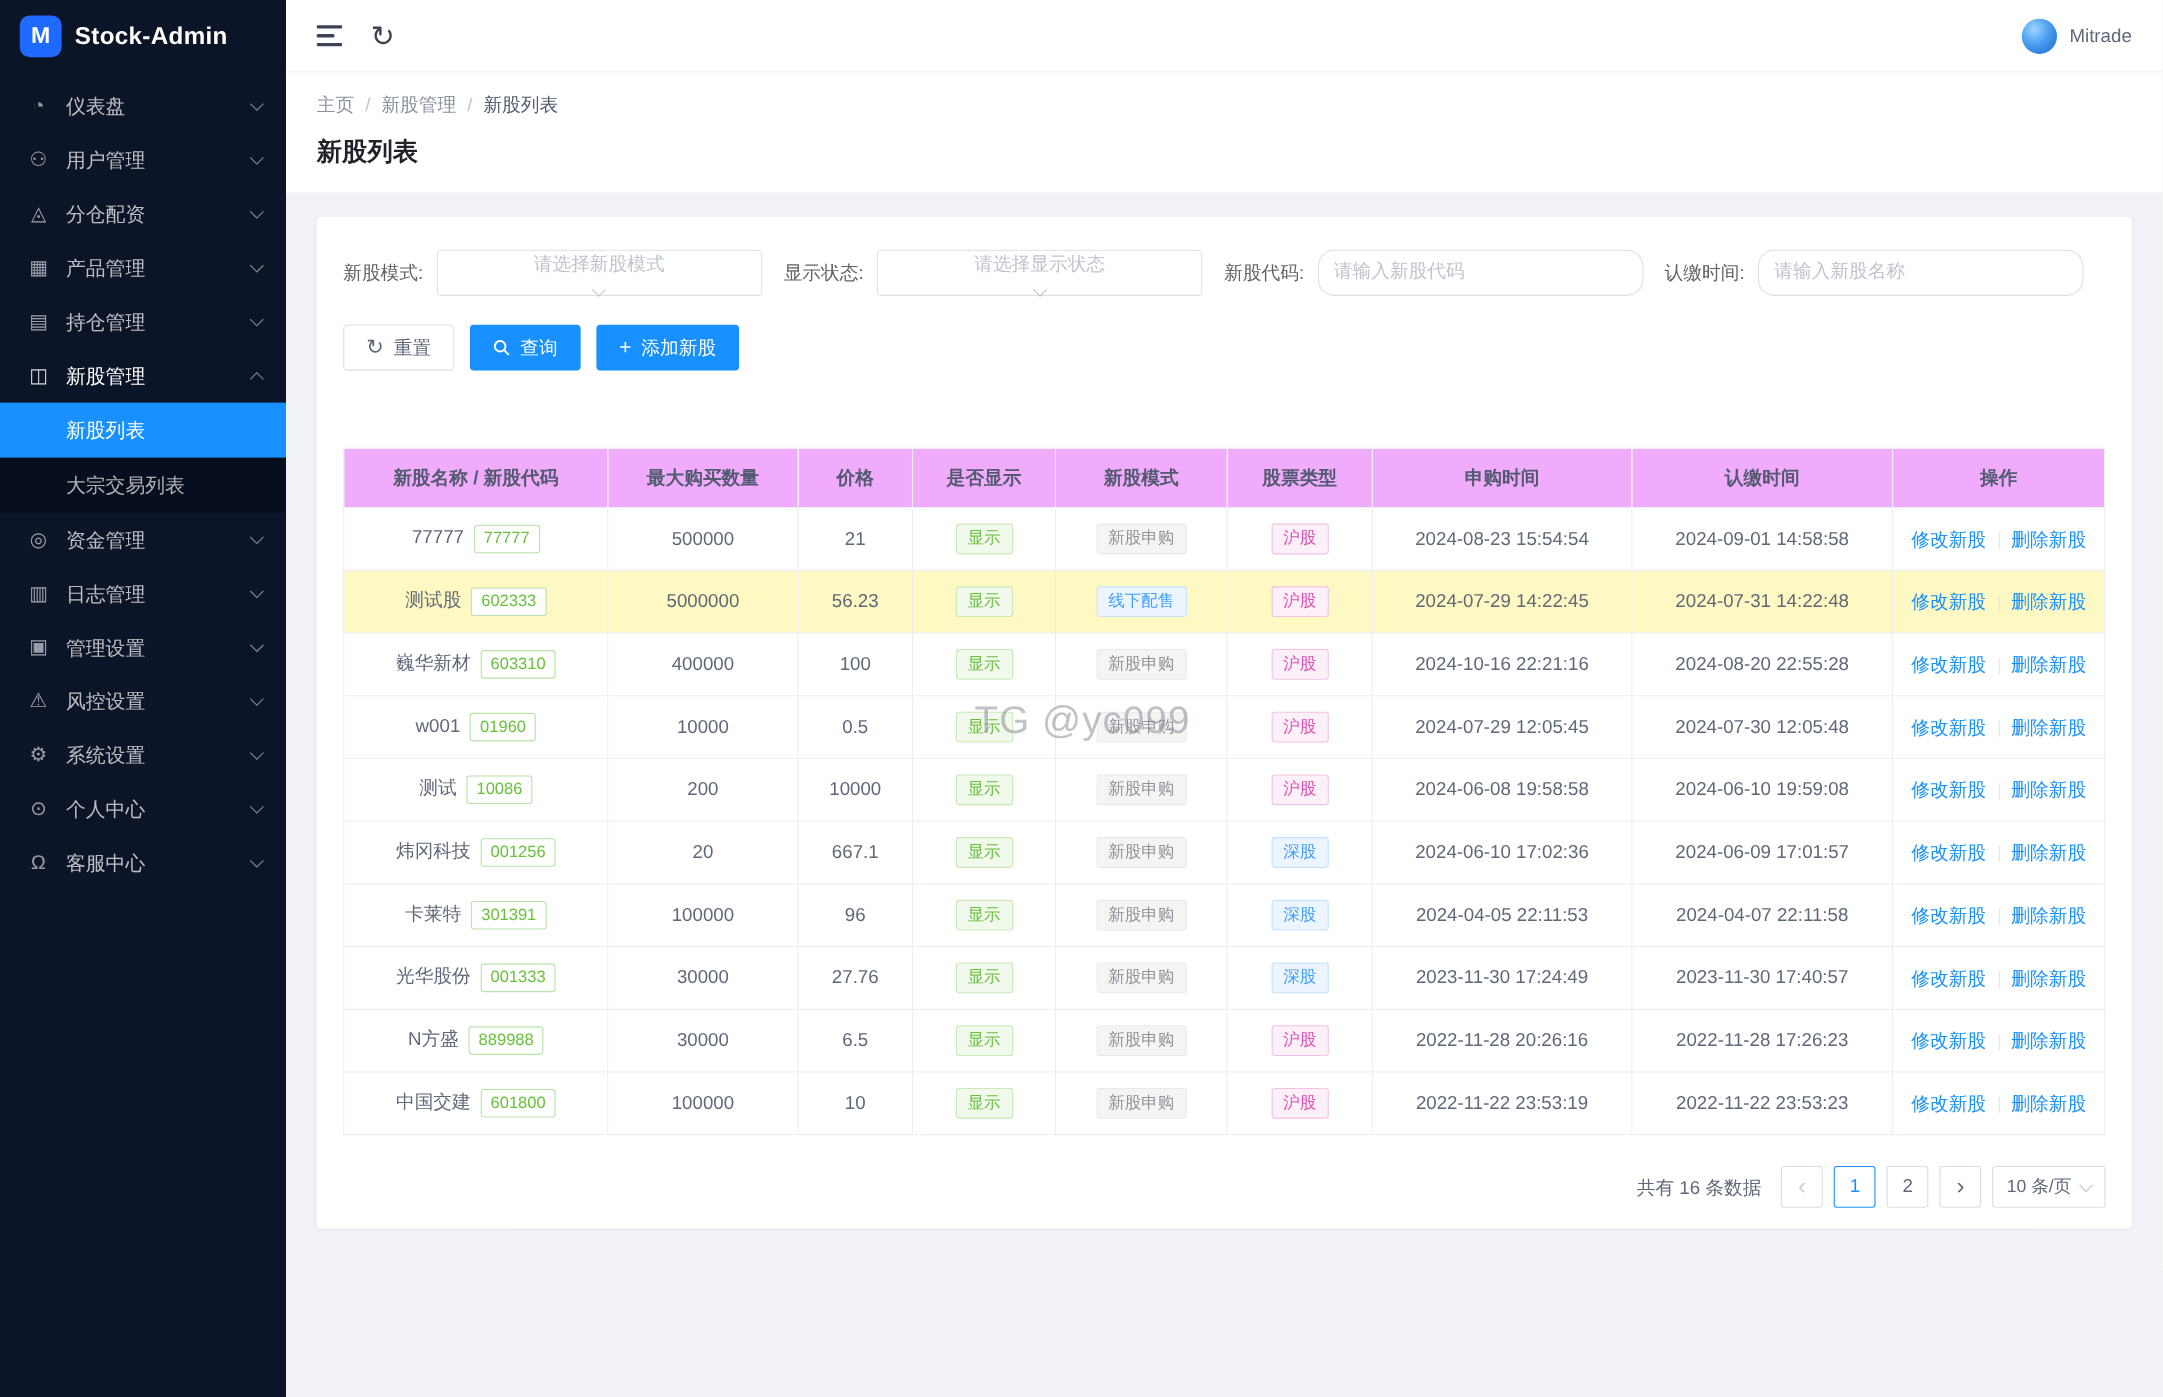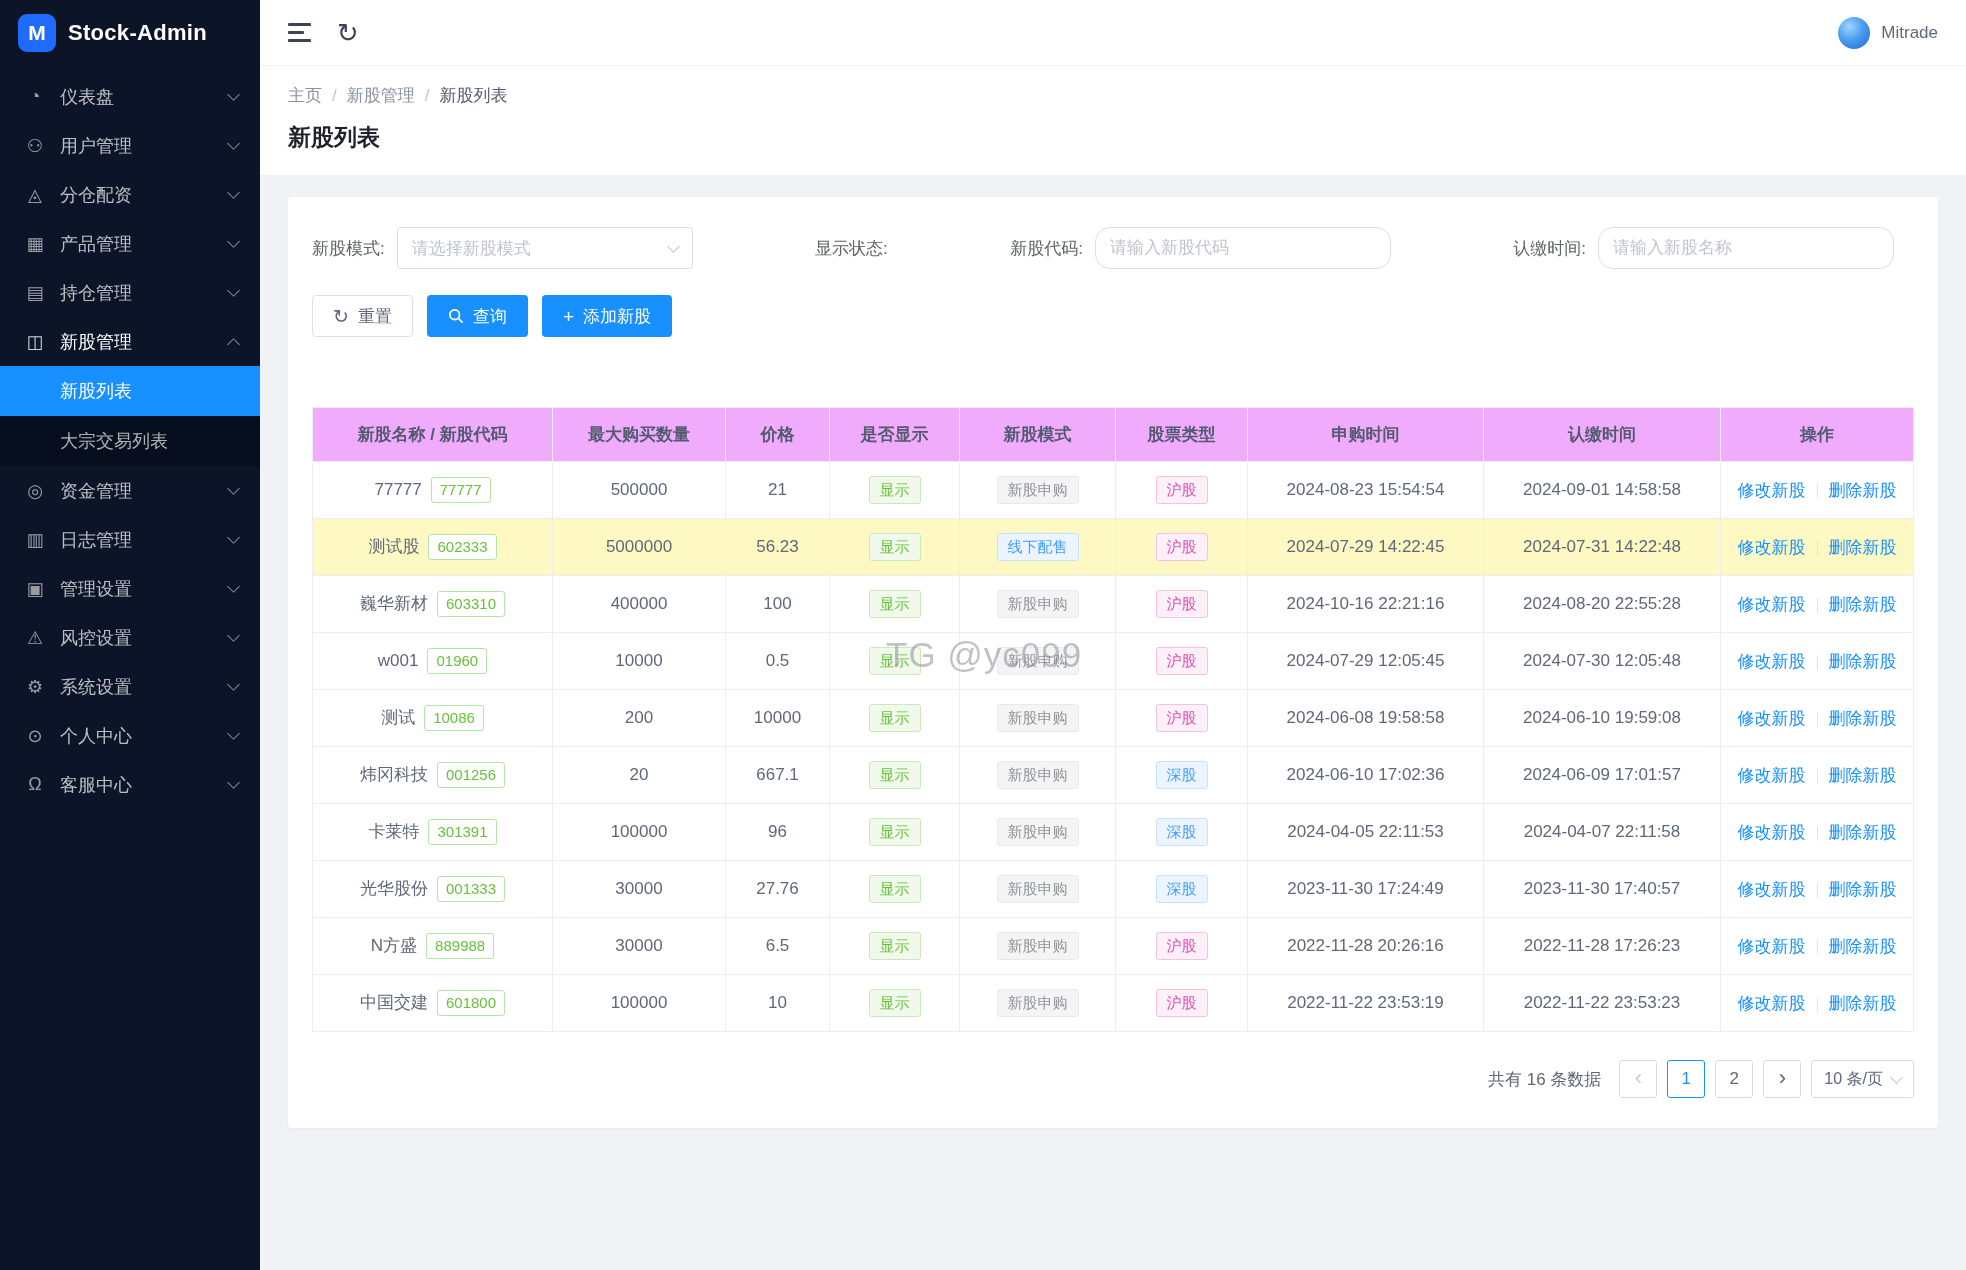--- a/index.html
+++ b/index.html
@@ -43,29 +43,29 @@
   .user-name { font-size:17px; color:#5f6878; }
 
   .page-header { background:#fff; padding:18px 28px 22px; flex:none; }
   .breadcrumb { display:flex; align-items:center; gap:10px; font-size:17px; color:#8a919f; }
   .breadcrumb .bc-link { cursor:pointer; }
   .breadcrumb .bc-sep { color:#c0c4cc; }
   .breadcrumb .bc-current { color:#515a6e; }
   .page-title { margin-top:15px; font-size:23px; font-weight:bold; color:#1f2329; }
 
   .content { flex:1; padding:22px 28px 0; overflow:hidden; }
-  .card { background:#fff; border-radius:4px; padding:30px 24px 30px; position:relative;
+  .card { background:#fff; border-radius:4px; padding:30px 24px 19px; position:relative;
     box-shadow:0 1px 3px rgba(0,0,0,.04); }
 
   
   .filter-row { display:flex; justify-content:space-between; align-items:center; padding:0 20px 0 0; }
   .filter-group { display:flex; align-items:center; gap:12px; }
   .f-label { font-size:17px; color:#606266; white-space:nowrap; }
   .control { width:296px; height:42px; border:1px solid #dcdfe6; border-radius:4px; background:#fff;
-    display:flex; align-items:center; padding:0 14px; font-size:17px; color:#bfc4cc; cursor:pointer; }
+    display:flex; align-items:center; padding:0 14px; font-size:17px; color:#bfc4cc; cursor:pointer;flex-direction:column; }
   .control .ph { flex:1; white-space:nowrap; overflow:hidden; }
   .caret { width:9px; height:9px; border-right:1.6px solid #c0c4cc; border-bottom:1.6px solid #c0c4cc;
     transform:rotate(45deg); margin-top:-4px; flex:none; }
   input.control-input { width:296px; height:42px; border:1px solid #dcdfe6; border-radius:15px;
     padding:0 14px; font-size:17px; color:#5f6878; outline:none;
     font-family:Liberation Mono, monospace; }
   input.control-input::placeholder { color:#bfc4cc; }
 
   
   .btn-row { margin-top:26px; display:flex; gap:14px; }
@@ -235,20 +235,24 @@
       <div class="filter-row">
         <div class="filter-group">
           <span class="f-label">新股模式:</span>
           <div class="control">
             <span class="ph">请选择新股模式</span>
             <span class="caret"></span>
           </div>
         </div>
         <div class="filter-group">
           <span class="f-label">显示状态:</span>
+          <div class="control">
+            <span class="ph">请选择显示状态</span>
+            <span class="caret"></span>
+          </div>
         </div>
         <div class="filter-group">
           <span class="f-label">新股代码:</span>
           <input class="control-input" placeholder="请输入新股代码" style="">
         </div>
         <div class="filter-group">
           <span class="f-label">认缴时间:</span>
           <input class="control-input" placeholder="请输入新股名称" style="">
         </div>
       </div>

